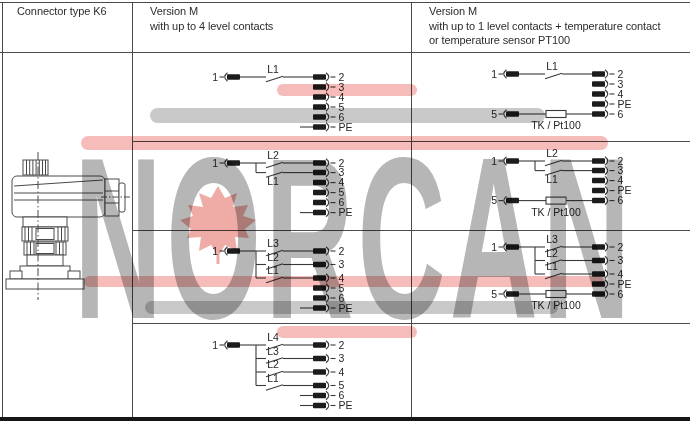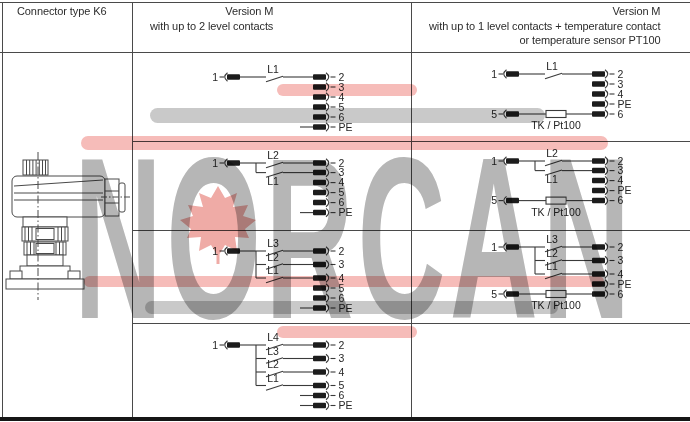--- a/index.html
+++ b/index.html
@@ -1,18 +1,18 @@
 <!DOCTYPE html>
 <html><head>
 <meta charset="utf-8">
 <style>
   html,body{margin:0;padding:0;background:#fff;}
   .sheet{
     position:relative;width:690px;height:422px;background:#ffffff;
-    font-family:"Liberation Sans",sans-serif;color:#2c2c2c;overflow:hidden;text-align:right;
+    font-family:"Liberation Sans",sans-serif;color:#2c2c2c;overflow:hidden;
   }
   .tline{position:absolute;background:#4a4a4a;}
   .hdr{position:absolute;font-size:11px;line-height:14.5px;letter-spacing:-0.1px;color:#2c2c2c;}
   .wm{position:absolute;left:0;top:0;width:690px;height:422px;pointer-events:none;}
   .wm-text{
     position:absolute;left:74px;top:124px;font-size:230px;font-weight:bold;line-height:230px;
     letter-spacing:8px;transform:scaleX(0.53);transform-origin:left top;
     mix-blend-mode:multiply;white-space:nowrap;
   }
   .pill{position:absolute;border-radius:8px;mix-blend-mode:multiply;}
@@ -31,21 +31,21 @@
   <div class="tline" style="left:132px;top:141px;width:558px;height:1.2px;"></div>
   <div class="tline" style="left:132px;top:230px;width:558px;height:1.2px;"></div>
   <div class="tline" style="left:132px;top:323px;width:558px;height:1.2px;"></div>
   <div class="tline" style="left:0;top:417px;width:690px;height:4px;background:#161616;"></div>
 
   <div class="hdr" style="left:17px;top:4px;">
     <span>Connector type K6</span>
   </div>
   <div class="hdr" style="left:150px;top:4px;">
     <div>Version M</div>
-    <div>with up to 2 level contacts</div>
+    <div>with up to 4 level contacts</div>
   </div>
   <div class="hdr" style="left:429px;top:4px;">
     <div>Version M</div>
     <div>with up to 1 level contacts + temperature contact</div>
     <div>or temperature sensor PT100</div>
   </div>
 
   <svg style="position:absolute;left:2px;top:52px;" width="130" height="366" viewBox="0 0 130 366" fill="none" stroke="#4a4a4a" stroke-width="1">
     <g>
       <rect x="21" y="108" width="25" height="15" fill="#fff"></rect>

